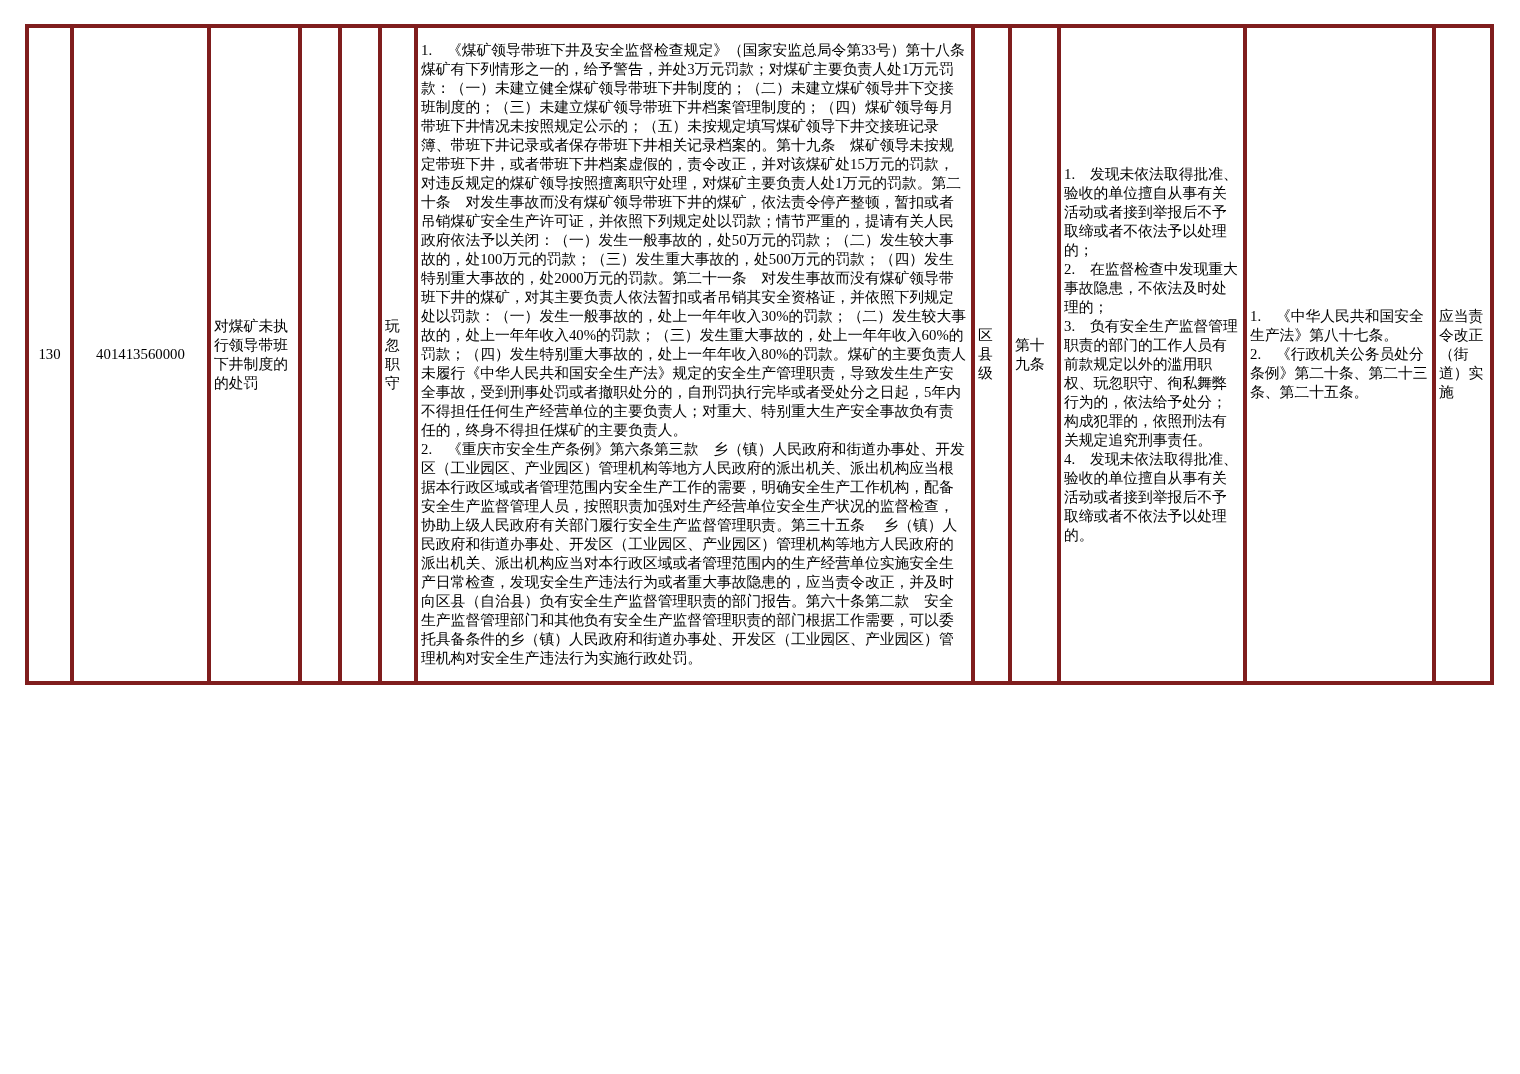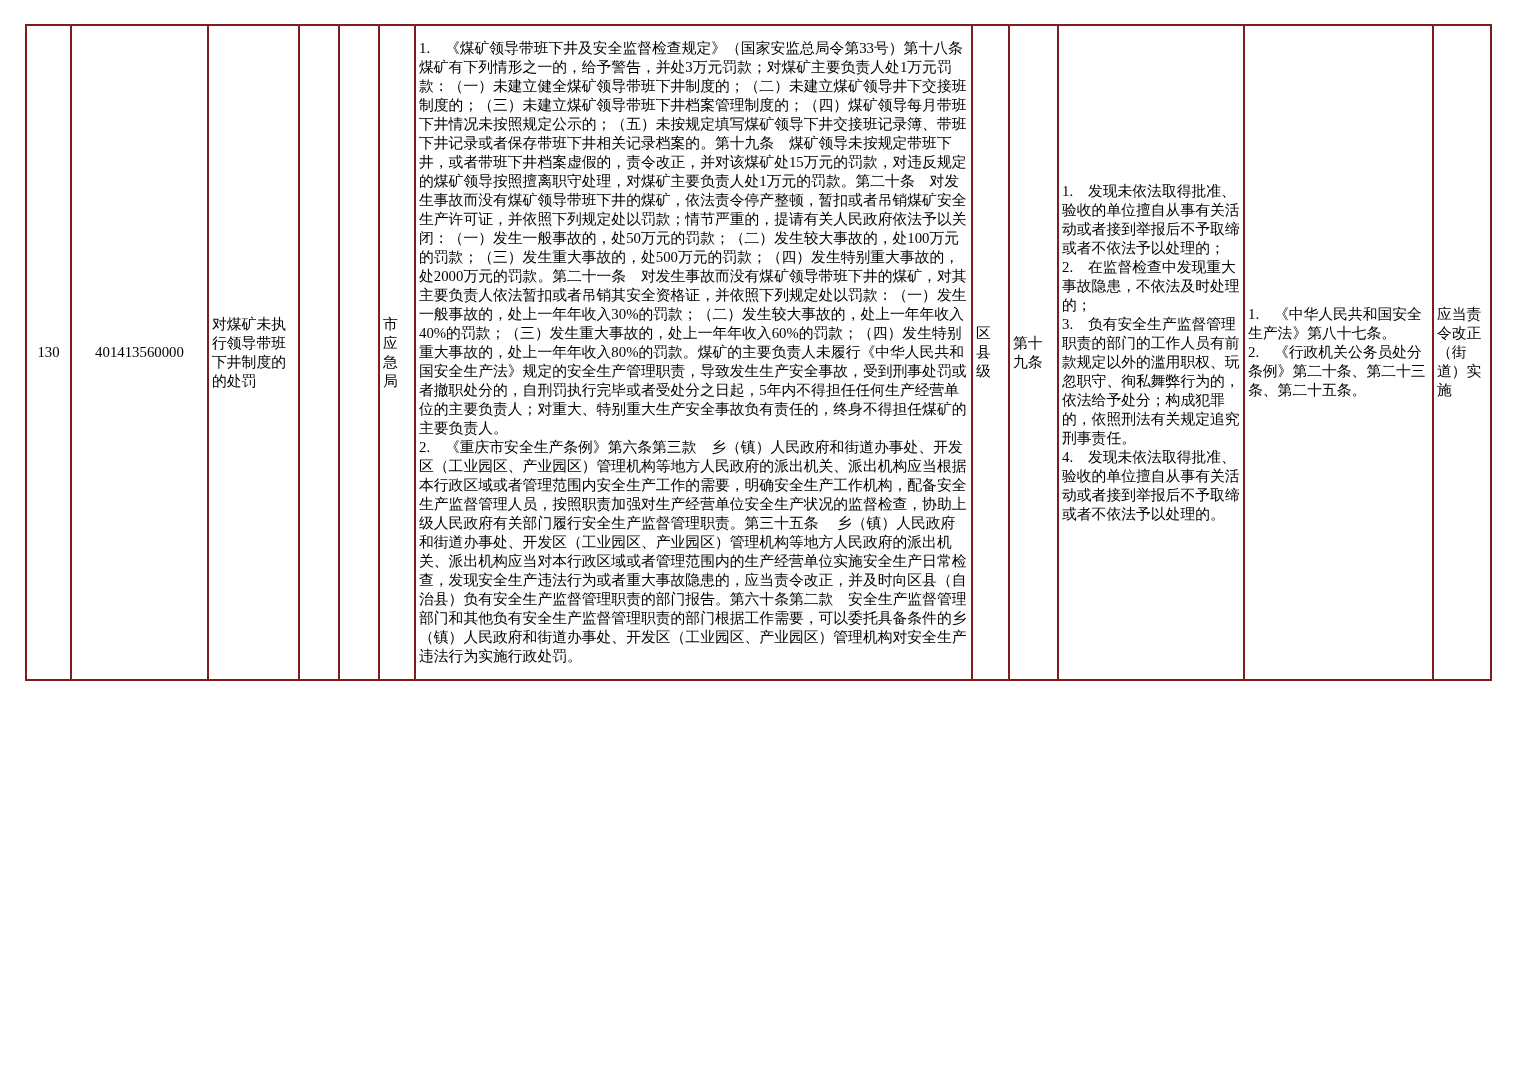--- a/index.html
+++ b/index.html
@@ -10,21 +10,21 @@
     height: 1074px;
     color: #000000;
     font-family: "Liberation Serif", "DejaVu Serif", serif;
   }
   table.doc-table {
     border-collapse: collapse;
     table-layout: fixed;
     margin: 24px 0 0 25px;
   }
   table.doc-table td {
-    border: 2px solid #7f1d1d;
+    border: 4px solid #7f1d1d;
     vertical-align: middle;
     font-size: 14.8px;
     line-height: 19px;
     padding: 13px 3px;
     overflow: hidden;
     word-break: normal;
   }
   td.cell-num {
     font-size: 21px;
     text-align: center;
@@ -70,21 +70,21 @@
       <col style="width:189px">
       <col style="width:58px">
     </colgroup>
     <tbody>
       <tr style="height:628px;">
         <td class="cell-num">130</td>
         <td class="cell-num">401413560000</td>
         <td class="cell-name">对煤矿未执行领导带班下井制度的的处罚</td>
         <td></td>
         <td></td>
-        <td class="cell-narrow">市应急局</td>
+        <td class="cell-narrow">玩忽职守</td>
         <td class="cell-legal">1.　《煤矿领导带班下井及安全监督检查规定》（国家安监总局令第33号）第十八条　煤矿有下列情形之一的，给予警告，并处3万元罚款；对煤矿主要负责人处1万元罚款：（一）未建立健全煤矿领导带班下井制度的；（二）未建立煤矿领导井下交接班制度的；（三）未建立煤矿领导带班下井档案管理制度的；（四）煤矿领导每月带班下井情况未按照规定公示的；（五）未按规定填写煤矿领导下井交接班记录簿、带班下井记录或者保存带班下井相关记录档案的。第十九条　煤矿领导未按规定带班下井，或者带班下井档案虚假的，责令改正，并对该煤矿处15万元的罚款，对违反规定的煤矿领导按照擅离职守处理，对煤矿主要负责人处1万元的罚款。第二十条　对发生事故而没有煤矿领导带班下井的煤矿，依法责令停产整顿，暂扣或者吊销煤矿安全生产许可证，并依照下列规定处以罚款；情节严重的，提请有关人民政府依法予以关闭：（一）发生一般事故的，处50万元的罚款；（二）发生较大事故的，处100万元的罚款；（三）发生重大事故的，处500万元的罚款；（四）发生特别重大事故的，处2000万元的罚款。第二十一条　对发生事故而没有煤矿领导带班下井的煤矿，对其主要负责人依法暂扣或者吊销其安全资格证，并依照下列规定处以罚款：（一）发生一般事故的，处上一年年收入30%的罚款；（二）发生较大事故的，处上一年年收入40%的罚款；（三）发生重大事故的，处上一年年收入60%的罚款；（四）发生特别重大事故的，处上一年年收入80%的罚款。煤矿的主要负责人未履行《中华人民共和国安全生产法》规定的安全生产管理职责，导致发生生产安全事故，受到刑事处罚或者撤职处分的，自刑罚执行完毕或者受处分之日起，5年内不得担任任何生产经营单位的主要负责人；对重大、特别重大生产安全事故负有责任的，终身不得担任煤矿的主要负责人。
 2.　《重庆市安全生产条例》第六条第三款　乡（镇）人民政府和街道办事处、开发区（工业园区、产业园区）管理机构等地方人民政府的派出机关、派出机构应当根据本行政区域或者管理范围内安全生产工作的需要，明确安全生产工作机构，配备安全生产监督管理人员，按照职责加强对生产经营单位安全生产状况的监督检查，协助上级人民政府有关部门履行安全生产监督管理职责。第三十五条　 乡（镇）人民政府和街道办事处、开发区（工业园区、产业园区）管理机构等地方人民政府的派出机关、派出机构应当对本行政区域或者管理范围内的生产经营单位实施安全生产日常检查，发现安全生产违法行为或者重大事故隐患的，应当责令改正，并及时向区县（自治县）负有安全生产监督管理职责的部门报告。第六十条第二款　安全生产监督管理部门和其他负有安全生产监督管理职责的部门根据工作需要，可以委托具备条件的乡（镇）人民政府和街道办事处、开发区（工业园区、产业园区）管理机构对安全生产违法行为实施行政处罚。</td>
         <td class="cell-narrow">区县级</td>
         <td class="cell-narrow">第十九条</td>
         <td class="pre">1.　发现未依法取得批准、验收的单位擅自从事有关活动或者接到举报后不予取缔或者不依法予以处理的；
 2.　在监督检查中发现重大事故隐患，不依法及时处理的；
 3.　负有安全生产监督管理职责的部门的工作人员有前款规定以外的滥用职权、玩忽职守、徇私舞弊行为的，依法给予处分；构成犯罪的，依照刑法有关规定追究刑事责任。
 4.　发现未依法取得批准、验收的单位擅自从事有关活动或者接到举报后不予取缔或者不依法予以处理的。</td>
         <td class="pre">1.　《中华人民共和国安全生产法》第八十七条。
 2.　《行政机关公务员处分条例》第二十条、第二十三条、第二十五条。</td>

